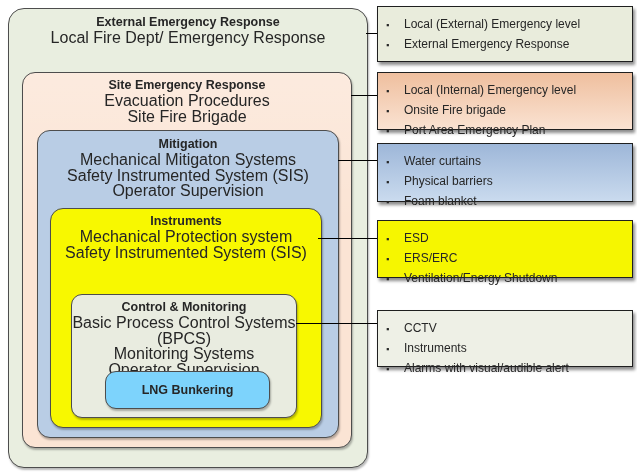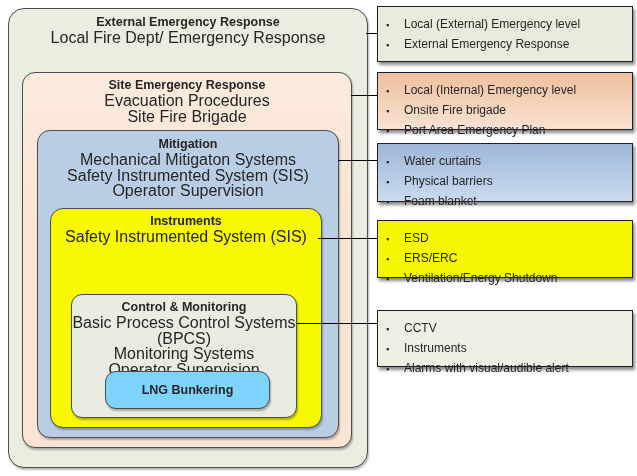--- a/index.html
+++ b/index.html
@@ -71,20 +71,21 @@
     <div class="lines">
         <div class="line">Mechanical Mitigaton Systems</div>
         <div class="line">Safety Instrumented System (SIS)</div>
         <div class="line">Operator Supervision</div>
       </div>
   </div>
 
   <div class="layer" id="layer-prevention" style="background-color: rgb(248, 248, 0);">
     <div class="title">Instruments</div>
     <div class="lines">
+        <div class="line">Mechanical Protection system</div>
         <div class="line">Safety Instrumented System (SIS)</div>
       </div>
   </div>
 
   <div class="layer" id="layer-control" style="background-color: rgb(233, 236, 224); border-radius: 11px;">
     <div class="title">Control &amp; Monitoring</div>
     <div class="lines">
         <div class="line">Basic Process Control Systems (BPCS)</div>
         <div class="line">Monitoring Systems</div>
         <div class="line">Operator Supervision</div>

